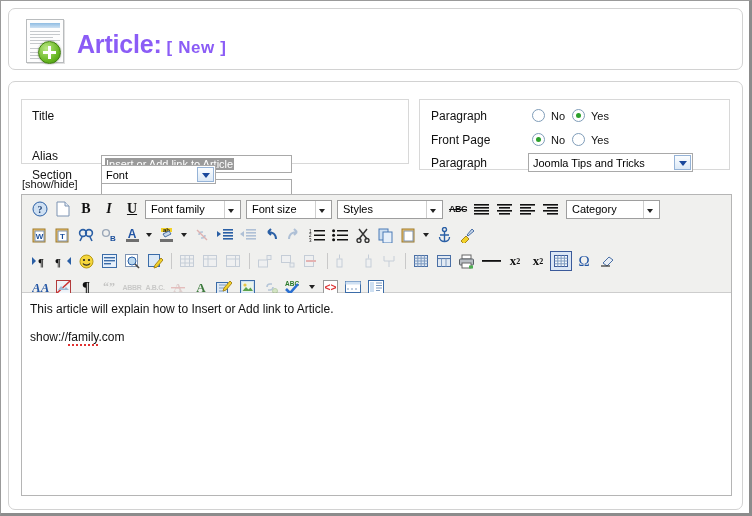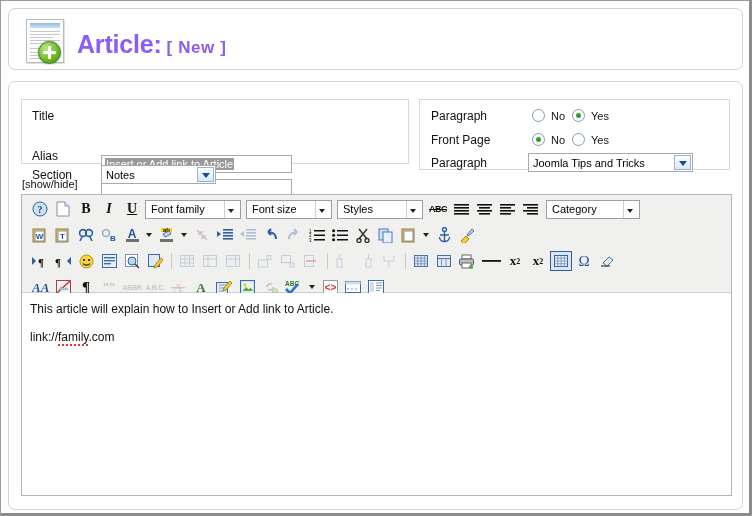--- a/index.html
+++ b/index.html
@@ -225,21 +225,21 @@
         <span class="flabel" style="left:10px; top:4px;">Title</span>
         <div class="finput" style="left:79px; top:2px; width:191px;"><span class="sel">Insert or Add link to Article</span></div>
       </div>
       <div class="frow" style="top:29px;">
         <span class="flabel" style="left:10px; top:20px;">Alias</span>
         <div class="finput" style="left:79px; top:2px; width:191px;"><span></span></div>
       </div>
       <div class="frow" style="top:53px;margin-top:12px;">
         <span class="flabel" style="left:10px; top:3px;">Section</span>
         <div class="fselect" style="left:79px; top:0px; width:115px;">
-          <span>Notes</span>
+          <span>Font</span>
           <span class="arrowbtn"></span>
         </div>
       </div>
     </div>
 
     <div class="fieldbox" id="right-fields">
       <div class="frow" style="top:5px;">
         <span class="flabel" style="left:11px; top:4px;">Paragraph</span>
         <span class="radio" style="left:112px; top:4px;"></span>
         <span class="rlabel" style="left:131px; top:5px;">No</span>
@@ -284,21 +284,21 @@
           <span class="tbtn" style="font-family:'Liberation Serif',serif;font-style:italic;font-weight:bold;font-size:14px;color:#111;">I</span>
           <span class="tbtn" style="font-family:'Liberation Serif',serif;font-weight:bold;font-size:14px;color:#111;text-decoration:underline;">U</span>
           <span class="tselect" style="width:96px;">
               <span class="divbar"></span>
               <span>Font family</span>
             </span>
           <span class="tselect" style="width:86px;">
               <span class="divbar"></span>
               <span>Font size</span>
             </span>
-          <span class="tselect" style="width:86px;">
+          <span class="tselect" style="width:106px;">
               <span class="divbar"></span>
               <span>Styles</span>
             </span>
           <span class="tbtn" style="font-size:9px;font-weight:bold;color:#111;text-decoration:line-through;letter-spacing:-0.5px;">ABC</span>
           <span class="tbtn">
             <svg width="15" height="12" viewBox="0 0 15 12">
                 <g fill="#111">
                   <rect y="1" width="15" height="1.6"></rect>
                   <rect y="4" width="15" height="1.6"></rect>
                   <rect y="7" width="15" height="1.6"></rect>
@@ -702,17 +702,17 @@
                 <rect x="0.5" y="0.5" width="15" height="13" fill="#fff" stroke="#3b6ca8"></rect>
                 <rect x="2" y="2" width="4" height="10" fill="#cfe0f2"></rect>
                 <path d="M8 3h6M8 5.5h6M8 8h6M8 10.5h4" stroke="#7e9bc0"></path>
               </svg>
           </span>
         </div>
       </div>
 
       <div id="content-area">
         <p>This article will explain how to Insert or Add link to Article.</p>
-        <p><span>link://</span><span class="misspell">family</span><span>.com</span></p>
+        <p><span>show://</span><span class="misspell">family</span><span>.com</span></p>
       </div>
     </div>
   </div>
 </div>
 
 </body></html>

